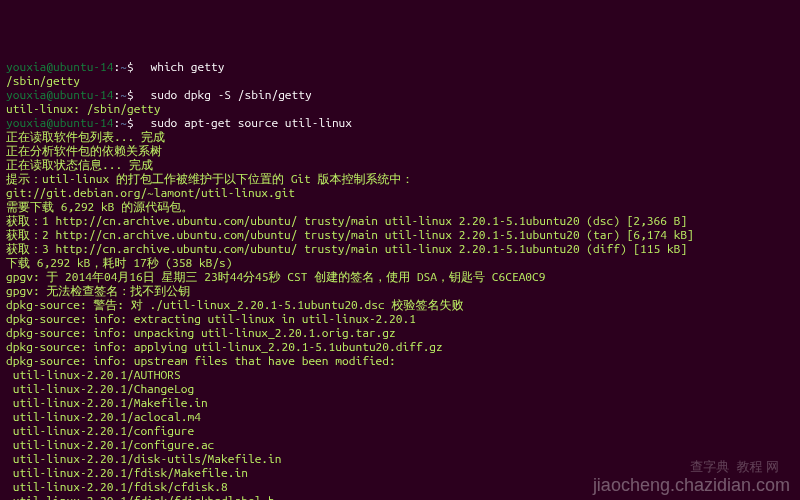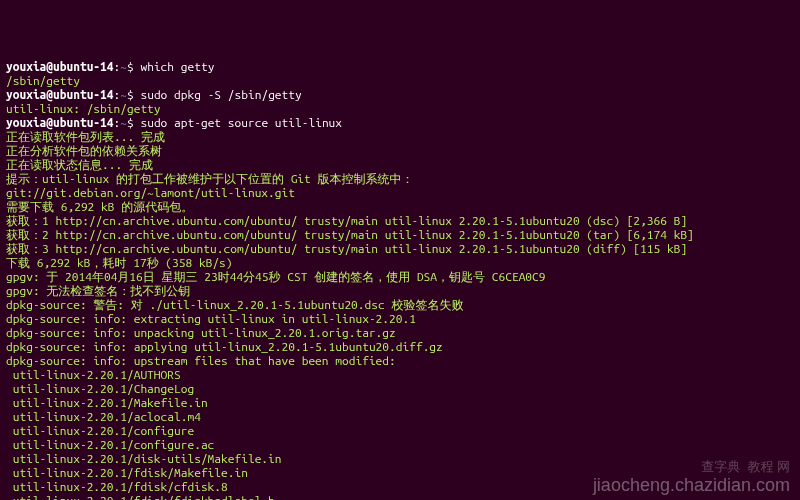--- a/index.html
+++ b/index.html
@@ -9,37 +9,37 @@
       font-family: "Ubuntu Mono", "DejaVu Sans Mono", monospace;
       font-size: 12px;
       line-height: 14px;
       padding: 4px 6px;
       width: 800px;
       height: 500px;
       overflow: hidden;
       white-space: pre;
     }
     .line { white-space: pre; }
-    .prompt-user { color: #ffffff; font-weight: bold; }
+    .prompt-user { color: #15803d; }
     .prompt-path { color: #729fcf; }
     .prompt-sep { color: #ffffff; }
-    .cmd { color: #ffffff; }
+    .cmd { color: #ffffff; margin-left: 10px; }
     .out { color: #bef264; }
     .watermark {
       position: absolute;
       bottom: 8px;
       right: 10px;
       color: rgba(255,255,255,0.35);
       font-size: 18px;
       font-family: sans-serif;
     }
     .watermark2 {
       position: absolute;
       bottom: 26px;
-      right: 10px;
+      right: 21px;
       color: rgba(255,255,255,0.25);
       font-size: 13px;
       font-family: sans-serif;
     }
   </style>
 </head>
 <body>
 
 
 

